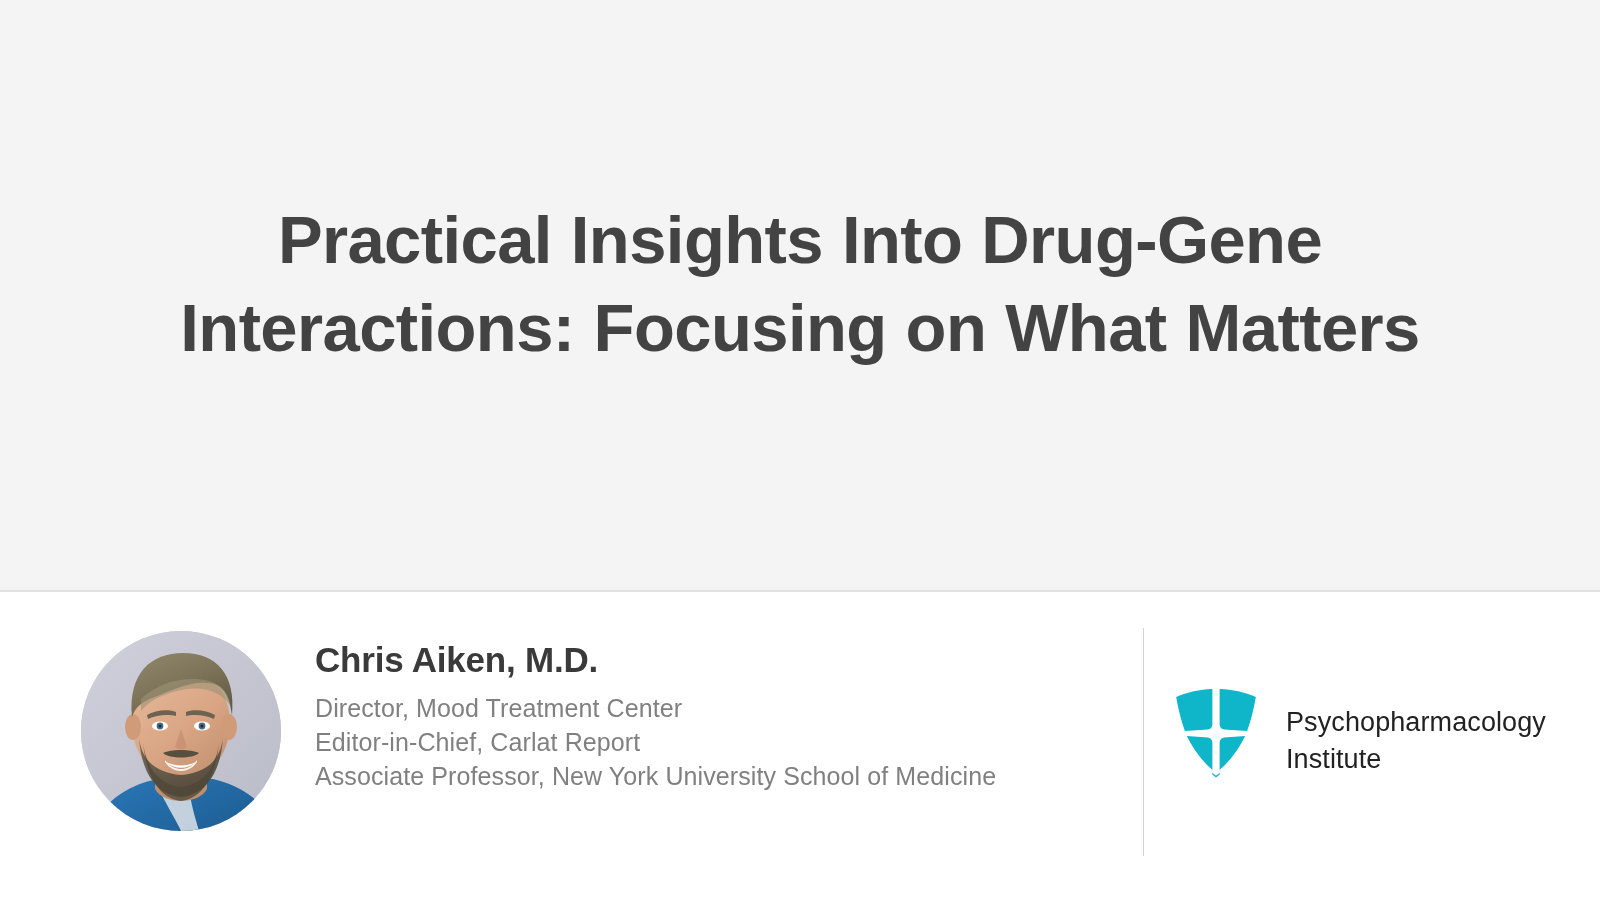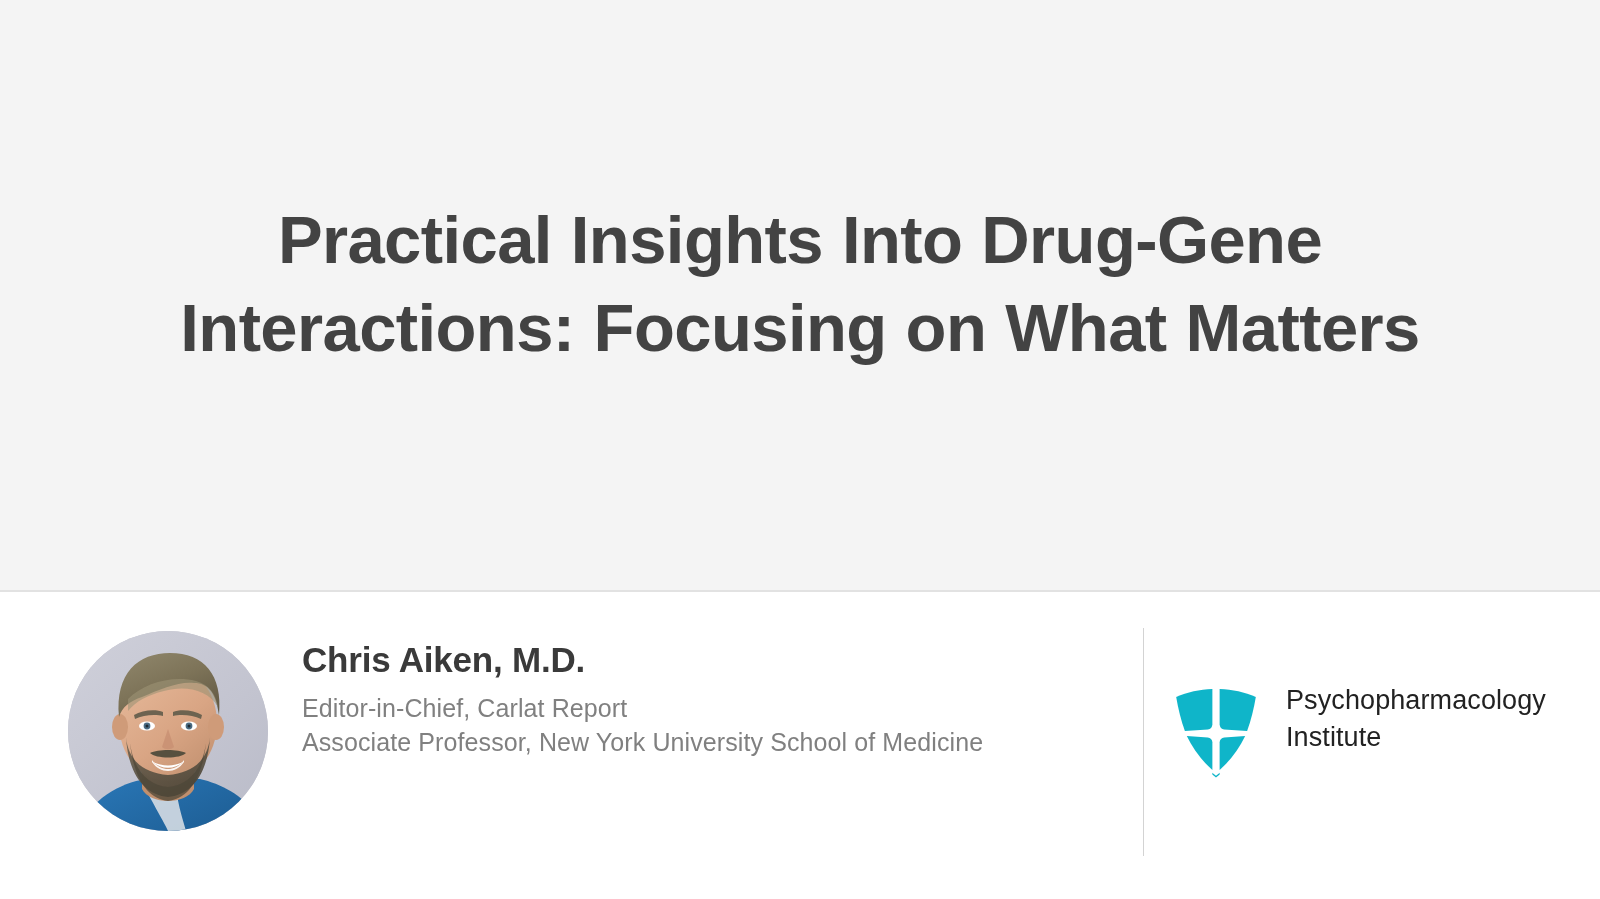--- a/index.html
+++ b/index.html
@@ -60,21 +60,21 @@
     left: 0;
     top: 594px;
     width: 1600px;
     height: 305px;
     background: #ffffff;
   }
 
   
   .presenter {
     position: absolute;
-    left: 0;
+    left: 13px;
     top: 0;
     width: 1140px;
     height: 305px;
   }
 
   .avatar {
     position: absolute;
     left: 68px;
     top: 37px;
     width: 200px;
@@ -126,21 +126,21 @@
     height: 228px;
     background: #d3d3d3;
   }
 
   
   .brand {
     position: absolute;
     left: 1168px;
     top: 88px;
     display: flex;
-    align-items: flex-start;
+    align-items: flex-end;
   }
 
   .brand-logo {
     width: 96px;
     height: 96px;
     flex: 0 0 96px;
   }
 
   .brand-logo svg {
     display: block;
@@ -236,20 +236,21 @@
                    C134 140 120 154 100 156 C80 154 66 140 62 112 Z" fill="#4e4738" opacity="0.75"></path>
           <path d="M82 122 C90 118 110 118 118 122 C112 128 88 128 82 122 Z" fill="#57503f"></path>
 
           <path d="M84 130 C92 139 108 139 116 130 C108 136 92 136 84 130 Z" fill="#ffffff"></path>
           <path d="M84 129 C92 141 108 141 116 129 L116 131 C108 143 92 143 84 131 Z" fill="#ffffff" opacity="0.9"></path>
         </svg>
       </div>
 
       <div class="presenter-text">
         <span class="presenter-name">Chris Aiken, M.D.</span>
+        <span class="presenter-role">Director, Mood Treatment Center</span>
         <span class="presenter-role">Editor-in-Chief, Carlat Report</span>
         <span class="presenter-role">Associate Professor, New York University School of Medicine</span>
       </div>
     </div>
 
     <div class="v-divider"></div>
 
     <div class="brand">
       <span class="brand-logo">
         <svg viewBox="0 0 100 100" xmlns="http://www.w3.org/2000/svg">

